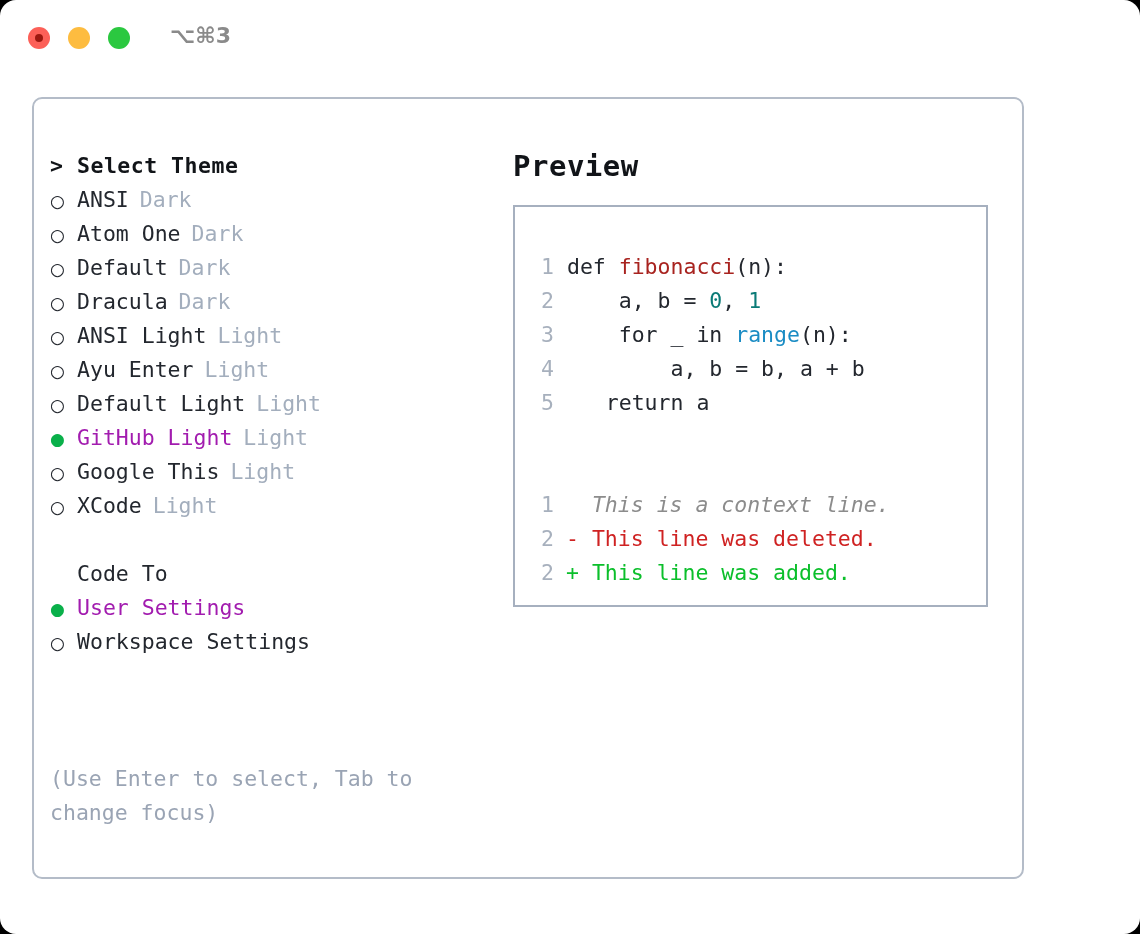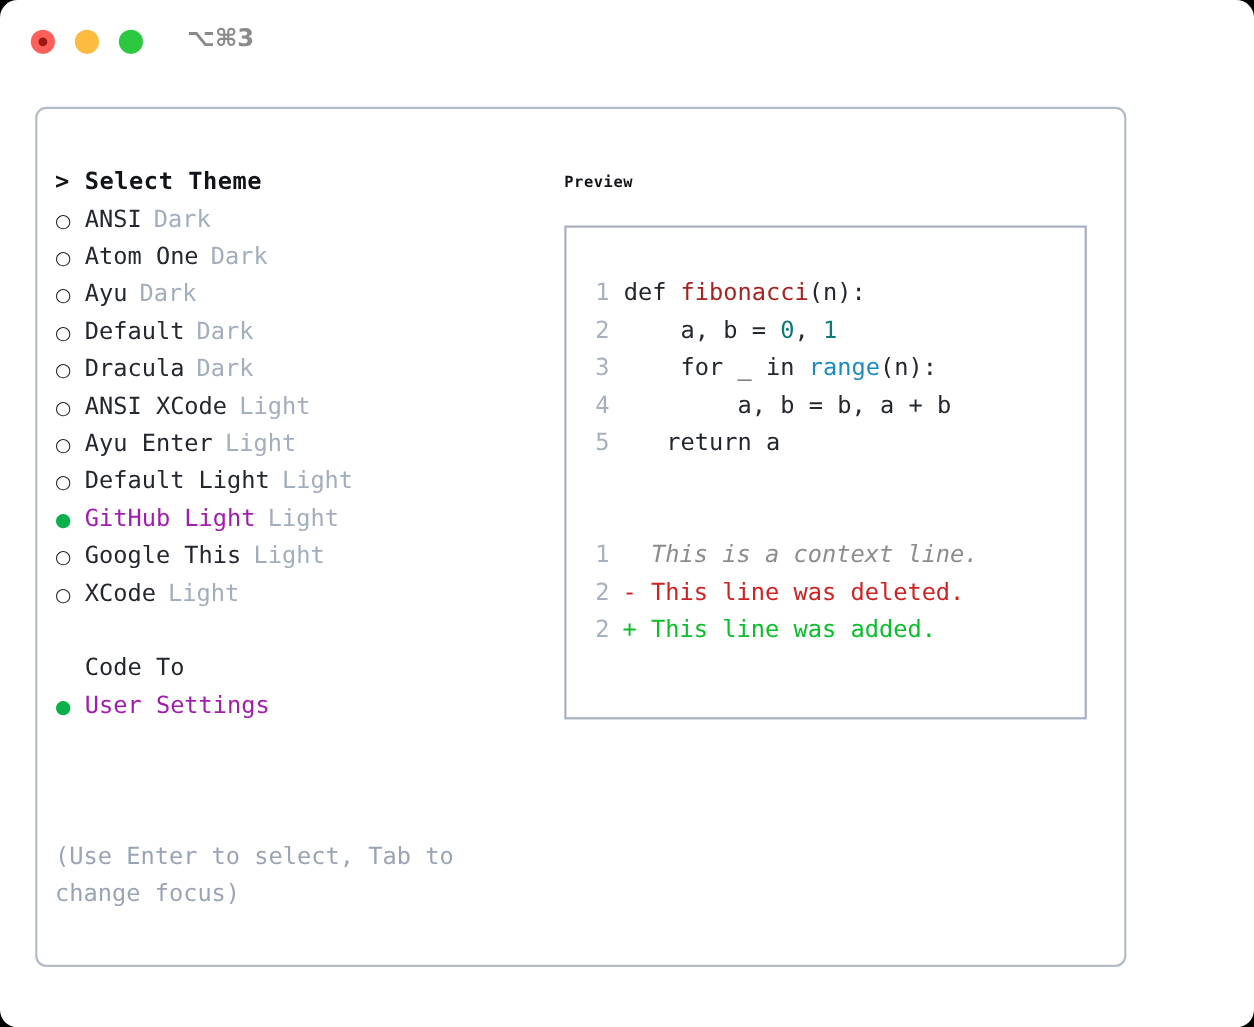--- a/index.html
+++ b/index.html
@@ -126,33 +126,33 @@
   }
 
   
   #right-col {
     position: absolute;
     left: 479px;
     top: 50px;
     width: 500px;
   }
   #preview-header {
-    font-size: 14px;
+    font-size: 29px;
     line-height: 34px;
     font-weight: bold;
     color: #111418;
     letter-spacing: 0.5px;
   }
 
   #preview-box {
     position: absolute;
     left: 479px;
     top: 106px;
     width: 475px;
-    height: 449px;
+    height: 402px;
     border: 2px solid #a6b0bf;
     box-sizing: border-box;
     background: #ffffff;
   }
 
   #code-area {
     position: absolute;
     left: 11px;
     top: 43px;
     font-size: 21.5px;
@@ -195,37 +195,37 @@
 
     <div id="left-col">
 
       <div class="row" id="select-theme-header">
         <span class="header-caret">&gt;</span><span>Select Theme</span>
       </div>
 
       <div id="theme-list">
           <div class="row"><span class="marker">○</span><span class="theme-name">ANSI</span><span class="variant">Dark</span></div>
           <div class="row"><span class="marker">○</span><span class="theme-name">Atom One</span><span class="variant">Dark</span></div>
-          <div class="row"><span class="marker">○</span><span class="theme-name">Ayu</span><span class="variant">Dark</span></div>
           <div class="row"><span class="marker">○</span><span class="theme-name">Default</span><span class="variant">Dark</span></div>
           <div class="row"><span class="marker">○</span><span class="theme-name">Dracula</span><span class="variant">Dark</span></div>
-          <div class="row"><span class="marker">○</span><span class="theme-name">ANSI XCode</span><span class="variant">Light</span></div>
+          <div class="row"><span class="marker">○</span><span class="theme-name">ANSI Light</span><span class="variant">Light</span></div>
           <div class="row"><span class="marker">○</span><span class="theme-name">Ayu Enter</span><span class="variant">Light</span></div>
           <div class="row"><span class="marker">○</span><span class="theme-name">Default Light</span><span class="variant">Light</span></div>
           <div class="row selected"><span class="marker sel">●</span><span class="theme-name">GitHub Light</span><span class="variant">Light</span></div>
           <div class="row"><span class="marker">○</span><span class="theme-name">Google This</span><span class="variant">Light</span></div>
           <div class="row"><span class="marker">○</span><span class="theme-name">XCode</span><span class="variant">Light</span></div>
         </div>
 
       <div class="spacer-row"></div>
 
       <div class="row" id="apply-to-header">Code To</div>
 
       <div id="apply-list">
           <div class="row selected"><span class="marker sel">●</span><span class="theme-name">User Settings</span></div>
+          <div class="row"><span class="marker">○</span><span class="theme-name">Workspace Settings</span></div>
         </div>
     </div>
 
     <div id="hint">(Use Enter to select, Tab to change focus)</div>
 
     <div id="right-col">
       <div id="preview-header">Preview</div>
     </div>
 
     <div id="preview-box">

